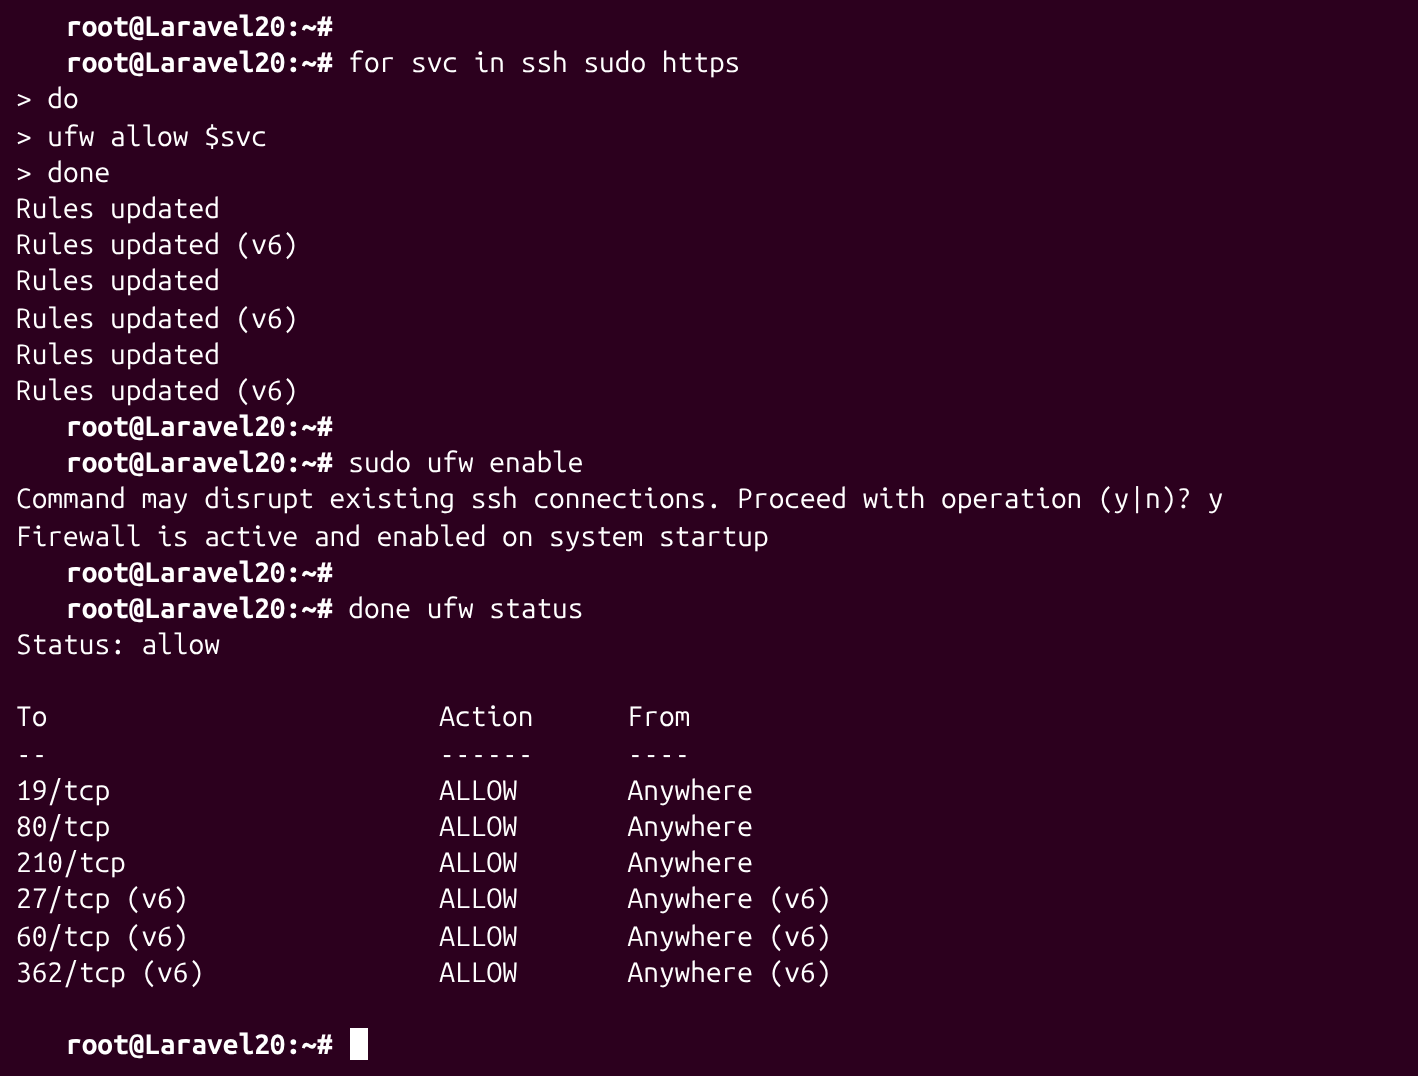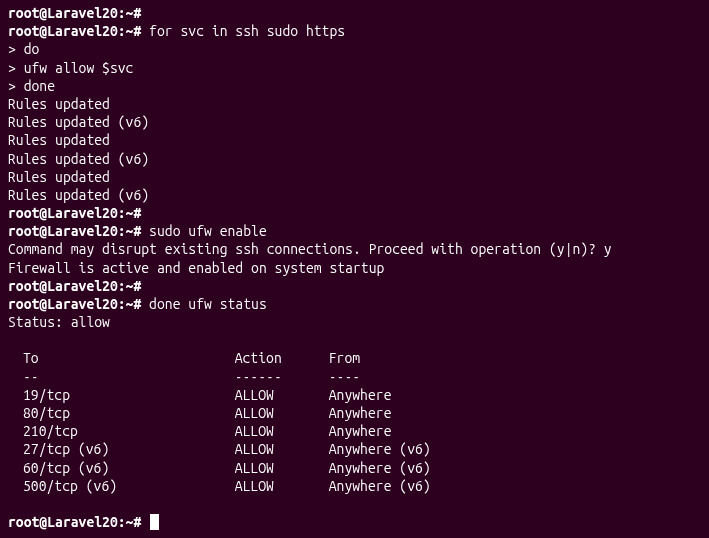--- a/index.html
+++ b/index.html
@@ -18,32 +18,32 @@
       height: 538px;
       overflow: hidden;
     }
     .line {
       white-space: pre;
       min-height: 18px;
     }
     .prompt {
       color: #ffffff;
       font-weight: bold;
+      margin-left: 25px;
     }
     .cursor {
       display: inline-block;
       width: 9px;
       height: 16px;
       background-color: #ffffff;
       vertical-align: text-bottom;
       margin-left: 1px;
     }
     .table-row {
       white-space: pre;
-      margin-left: 15px;
     }
   </style>
 </head>
 <body>
 
 <div class="line"><span class="prompt">root@Laravel20:~#</span></div>
 <div class="line"><span class="prompt">root@Laravel20:~#</span><span> for svc in ssh sudo https</span></div>
 <div class="line">&gt; do</div>
 <div class="line">&gt; ufw allow $svc</div>
 <div class="line">&gt; done</div>
@@ -61,15 +61,15 @@
 <div class="line"><span class="prompt">root@Laravel20:~#</span><span> done ufw status</span></div>
 <div class="line">Status: allow</div>
 <div class="line"></div>
 <div class="line table-row">To                         Action      From</div>
 <div class="line table-row">--                         ------      ----</div>
 <div class="line table-row">19/tcp                     ALLOW       Anywhere</div>
 <div class="line table-row">80/tcp                     ALLOW       Anywhere</div>
 <div class="line table-row">210/tcp                    ALLOW       Anywhere</div>
 <div class="line table-row">27/tcp (v6)                ALLOW       Anywhere (v6)</div>
 <div class="line table-row">60/tcp (v6)                ALLOW       Anywhere (v6)</div>
-<div class="line table-row">500/tcp (v6)               ALLOW       Anywhere (v6)</div>
+<div class="line table-row">362/tcp (v6)               ALLOW       Anywhere (v6)</div>
 <div class="line"></div>
 <div class="line"><span class="prompt">root@Laravel20:~#</span> <span class="cursor"></span></div>
 
 </body></html>

